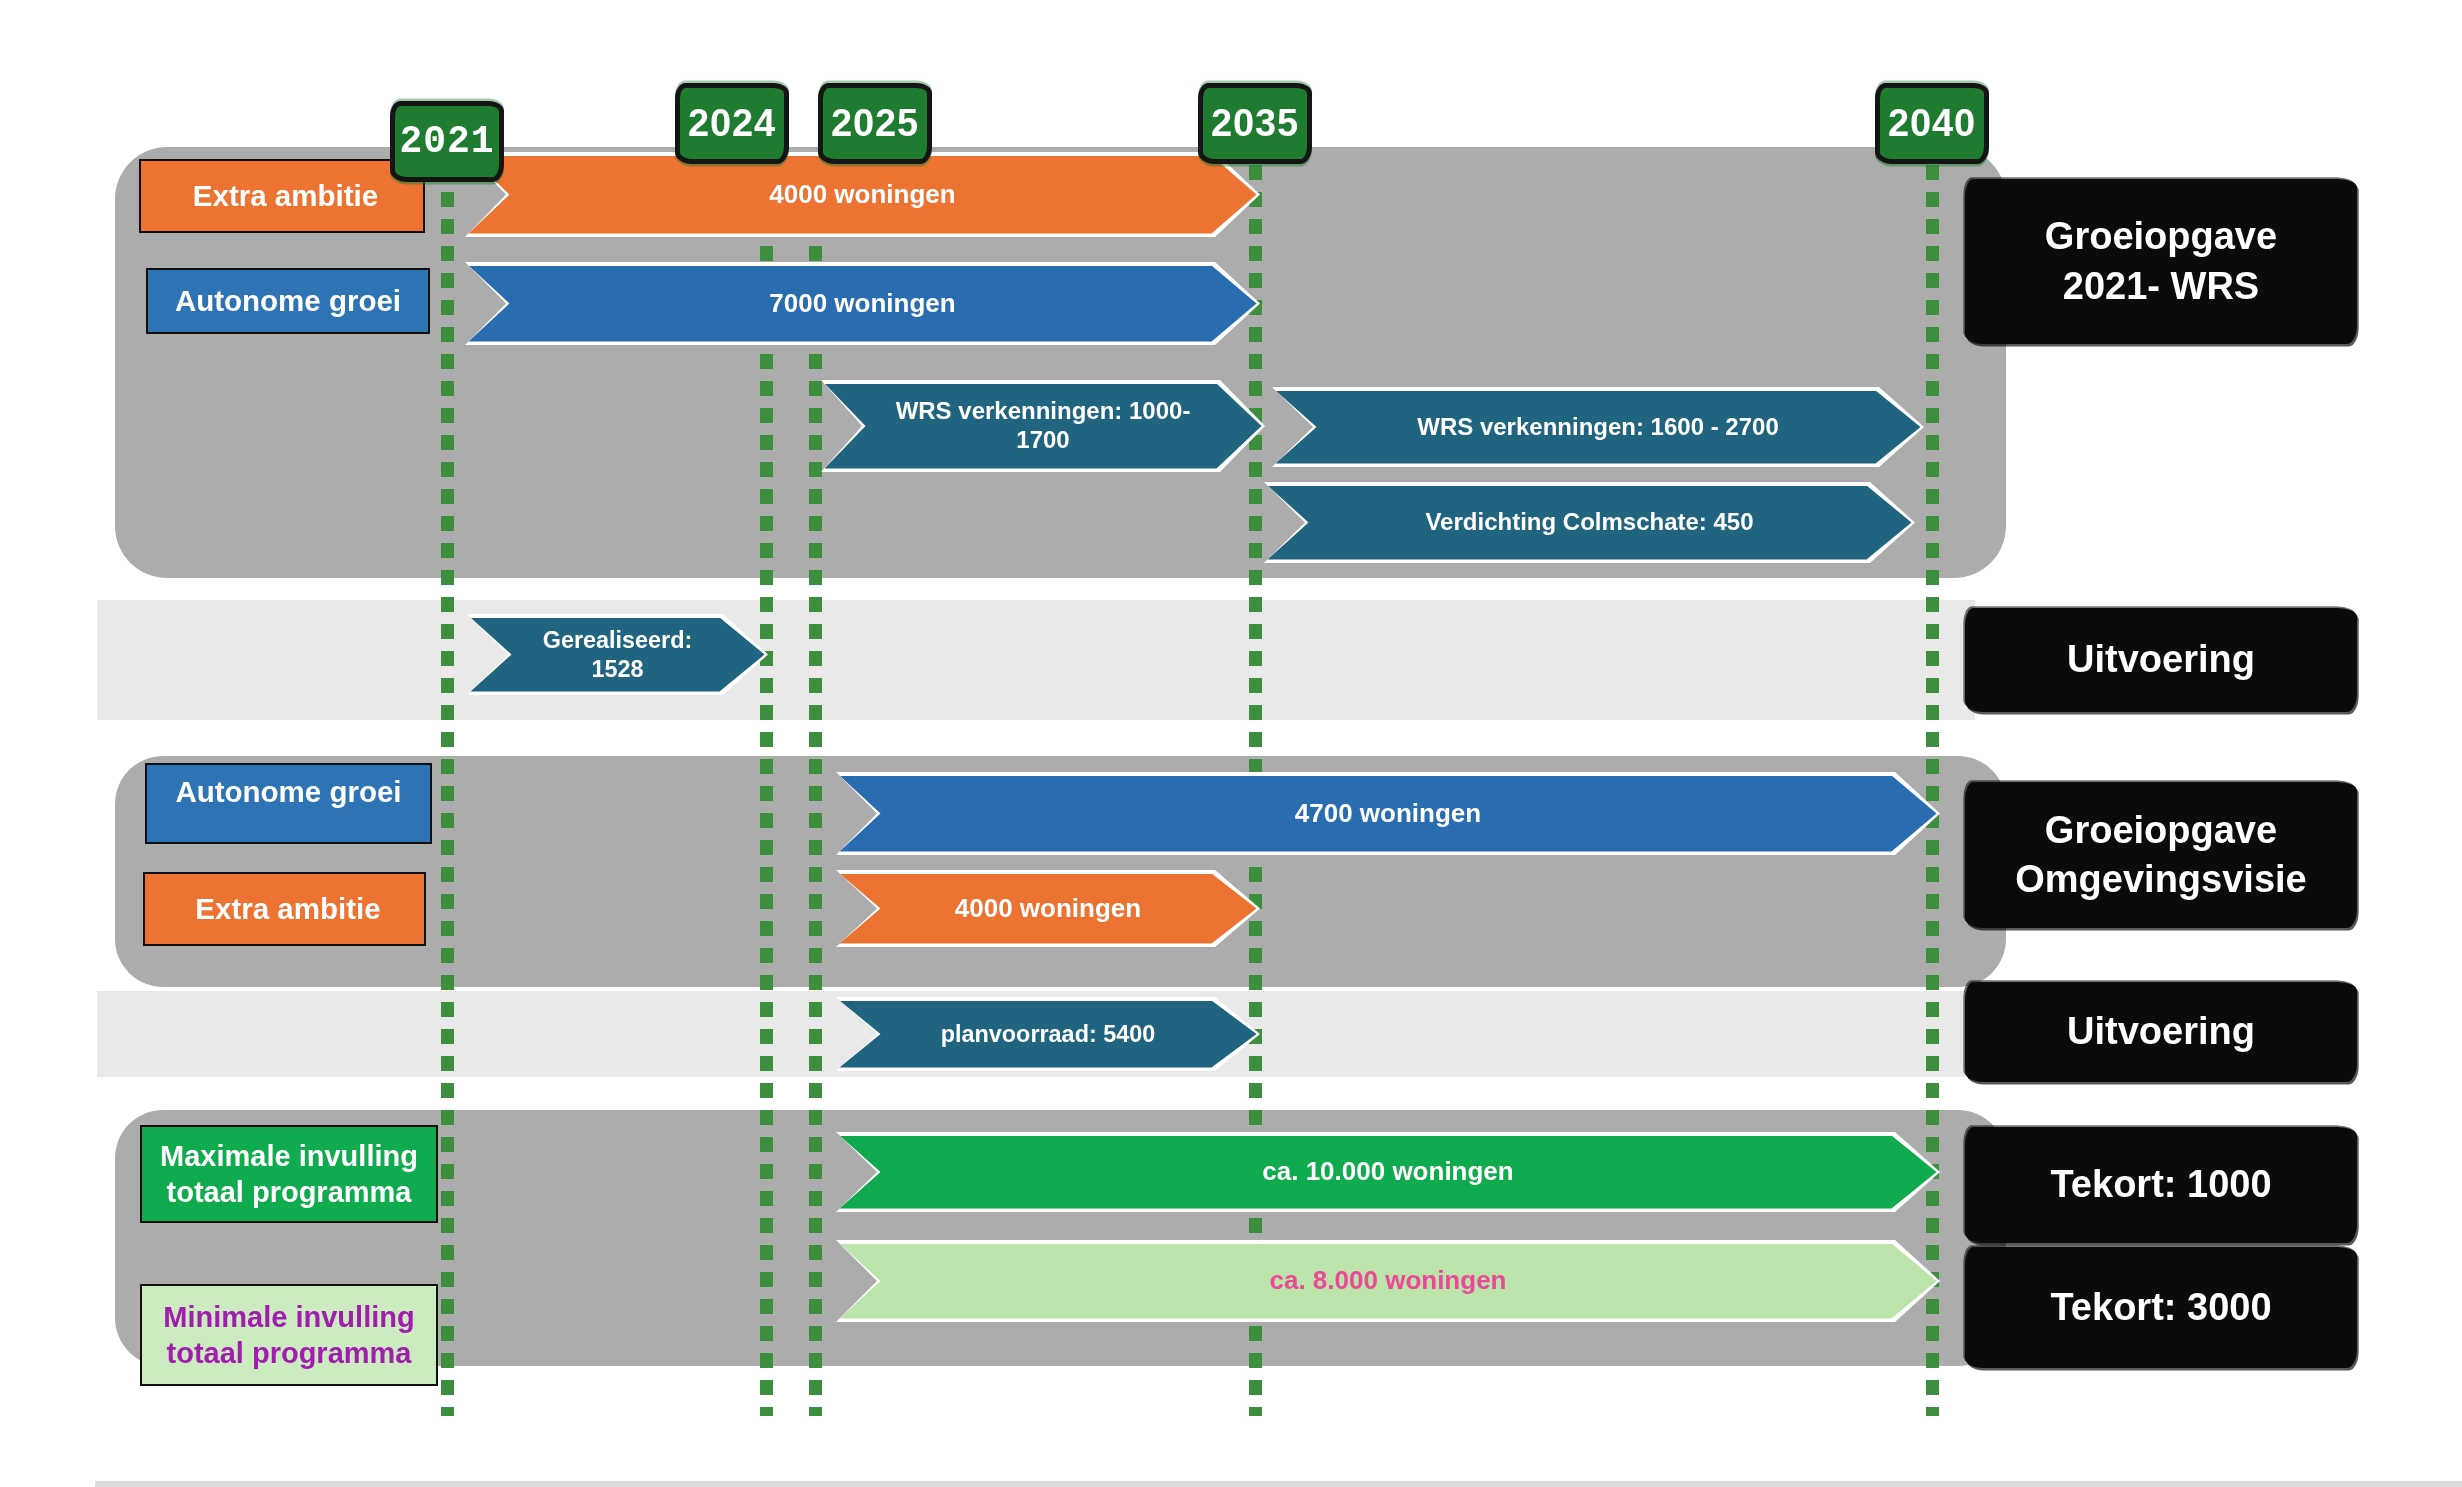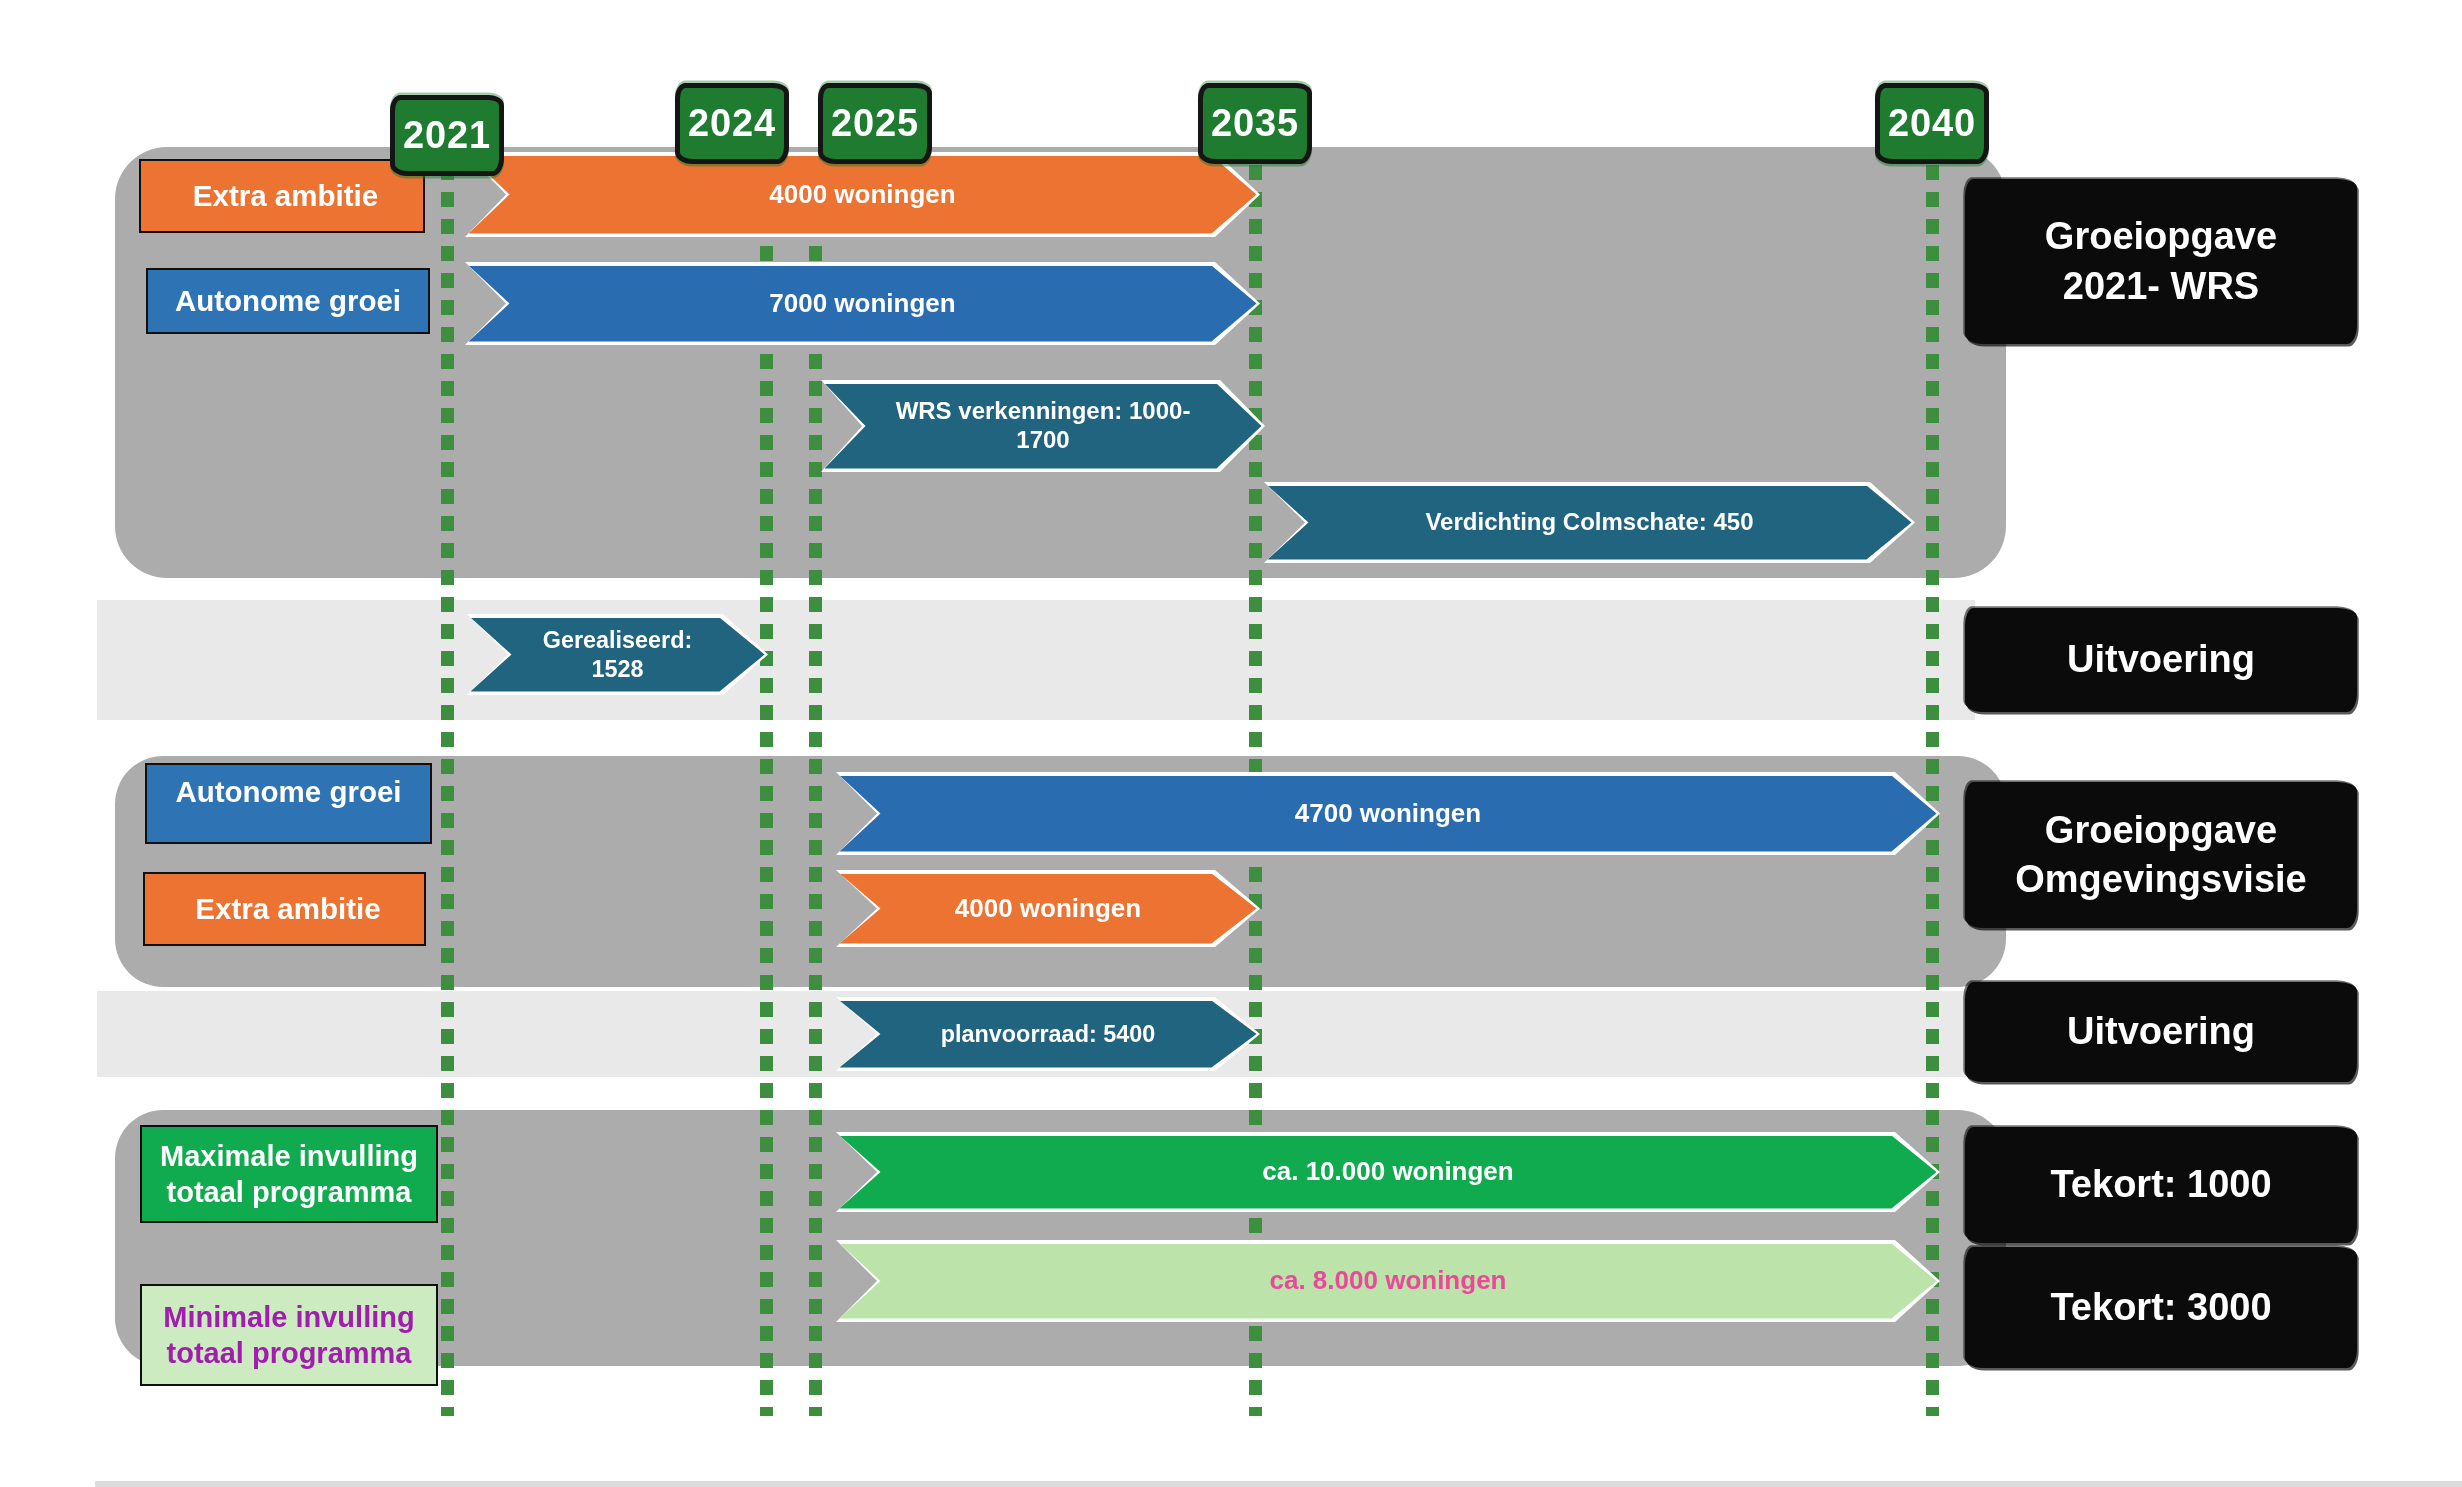--- a/index.html
+++ b/index.html
@@ -74,21 +74,21 @@
   <div class="band" style="left:97px;top:991px;width:1878px;height:86px;"></div>
   <div class="panel" style="left:115px;top:1110px;width:1891px;height:256px;border-radius:48px;"></div>
   <div class="bottom-strip"></div>
 
   <div class="guide" style="left:441px;top:165px;height:1251px;"></div>
   <div class="guide" style="left:760px;top:165px;height:1251px;"></div>
   <div class="guide" style="left:809px;top:165px;height:1251px;"></div>
   <div class="guide" style="left:1249px;top:165px;height:1251px;"></div>
   <div class="guide" style="left:1926px;top:165px;height:1251px;"></div>
 
-  <div class="flag" style="left:390px;top:95px;width:104px;height:71px;">
+  <div class="flag" style="left:390px;top:101px;width:104px;height:71px;font-family:Liberation Mono, monospace;">
       <span>2021</span>
     </div>
   <div class="flag" style="left:675px;top:83px;width:104px;height:71px;">
       <span>2024</span>
     </div>
   <div class="flag" style="left:818px;top:83px;width:104px;height:71px;">
       <span>2025</span>
     </div>
   <div class="flag" style="left:1198px;top:83px;width:104px;height:71px;">
       <span>2035</span>
@@ -118,20 +118,25 @@
     <div class="at">7000 woningen</div>
   </div>
 
   <div class="arrow teal" style="left:821px;top:380px;width:444px;height:92px;">
     <div class="ao"></div>
     <div class="ai"></div>
     <div class="at" style="font-size:24px;">WRS verkenningen: 1000-
 1700</div>
   </div>
 
+  <div class="arrow teal" style="left:1272px;top:387px;width:652px;height:80px;">
+    <div class="ao"></div>
+    <div class="ai"></div>
+    <div class="at" style="font-size:24px;">WRS verkenningen: 1600 - 2700</div>
+  </div>
 
   <div class="arrow teal" style="left:1264px;top:482px;width:651px;height:81px;">
     <div class="ao"></div>
     <div class="ai"></div>
     <div class="at" style="font-size:24px;">Verdichting Colmschate: 450</div>
   </div>
 
   <div class="arrow teal" style="left:467px;top:614px;width:301px;height:81px;">
     <div class="ao"></div>
     <div class="ai"></div>

